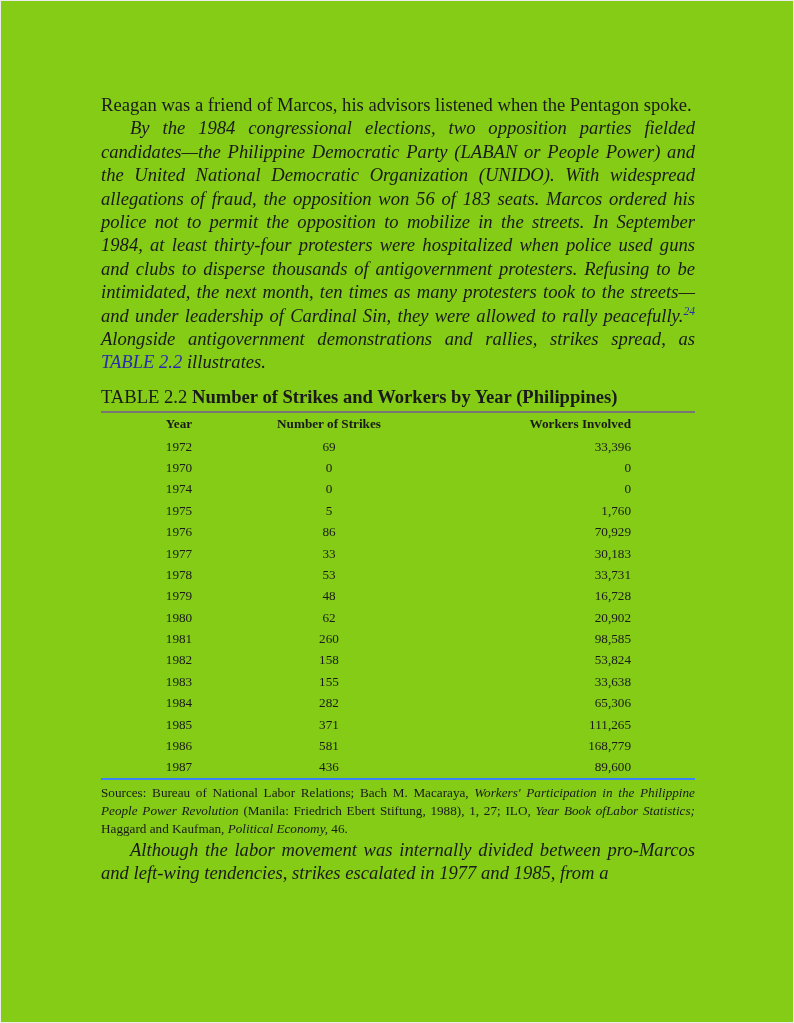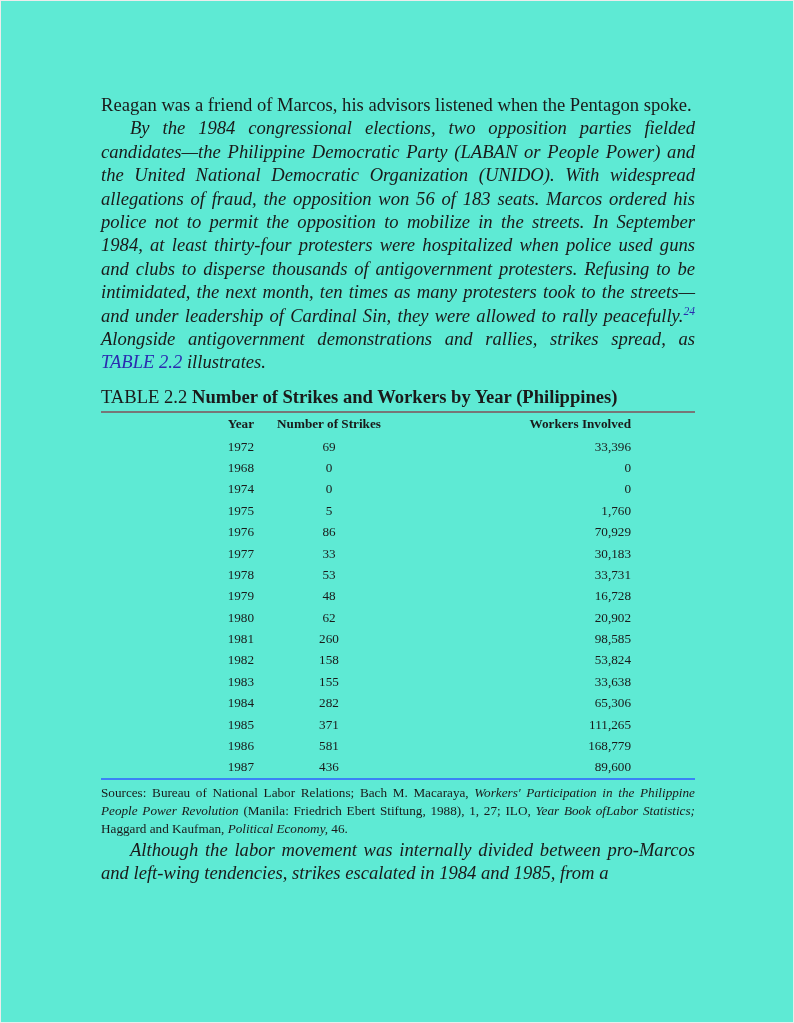--- a/index.html
+++ b/index.html
@@ -3,21 +3,21 @@
   <meta charset="utf-8">
   <style>
     html, body { margin: 0; padding: 0; background: #ffffff; }
     body {
       width: 794px; height: 1023px; position: relative; overflow: hidden;
       font-family: "Liberation Serif", "DejaVu Serif", serif;
       color: #1a1a1a;
     }
     .page {
       position: absolute; left: 0; top: 0; width: 792px; height: 1021px;
-      border: 1px solid #ececec; background: #5eead4;
+      border: 1px solid #ececec; background: #84cc16;
     }
     .content { position: absolute; left: 100px; top: 92px; width: 594px; }
     p.body {
       margin: 0; font-size: 18.6px; line-height: 23.4px;
       text-align: justify; text-align-last: auto;
     }
     p.indent { text-indent: 29px; font-style: italic; }
     .link { color: #2b2bb0; }
     sup.fn { font-size: 11.5px; vertical-align: 7px; line-height: 0; color: #2b2bb0; }
 
@@ -26,21 +26,21 @@
       padding-bottom: 2px; border-bottom: 2px solid #777;
     }
     .table-title b { font-weight: bold; }
     table.data {
       width: 594px; border-collapse: collapse; font-size: 13.2px;
     }
     table.data th {
       font-weight: bold; height: 23px; padding: 0; vertical-align: middle;
     }
     table.data td { height: 21.4px; padding: 0; vertical-align: middle; }
-    .c-year { width: 150px; text-align: right; padding-left: 3px !important; }
+    .c-year { width: 150px; text-align: center; padding-left: 3px !important; }
     .c-strikes { width: 150px; text-align: center; }
     .c-workers { text-align: right; padding-right: 64px !important; }
     th.c-strikes { text-align: center; }
     th.c-workers { text-align: right; padding-right: 64px !important; }
     table.data tbody tr:last-child td { border-bottom: 2px solid #3b82f6; }
     .sources {
       margin-top: 4px; font-size: 13.2px; line-height: 17.8px; text-align: justify;
     }
     .sources i { font-style: italic; }
     .after { margin-top: 12px; }
@@ -68,21 +68,21 @@
           <th class="c-workers">Workers Involved</th>
         </tr>
       </thead>
       <tbody id="table-body">
           <tr>
             <td class="c-year">1972</td>
             <td class="c-strikes">69</td>
             <td class="c-workers">33,396</td>
           </tr>
           <tr>
-            <td class="c-year">1968</td>
+            <td class="c-year">1970</td>
             <td class="c-strikes">0</td>
             <td class="c-workers">0</td>
           </tr>
           <tr>
             <td class="c-year">1974</td>
             <td class="c-strikes">0</td>
             <td class="c-workers">0</td>
           </tr>
           <tr>
             <td class="c-year">1975</td>
@@ -147,16 +147,16 @@
           <tr>
             <td class="c-year">1987</td>
             <td class="c-strikes">436</td>
             <td class="c-workers">89,600</td>
           </tr>
         </tbody>
     </table>
 
     <div class="sources"><span>Sources: Bureau of National Labor Relations; Bach M. Macaraya, </span><i>Workers' Participation in the Philippine People Power Revolution</i><span> (Manila: Friedrich Ebert Stiftung, 1988), 1, 27; ILO, </span><i>Year Book ofLabor Statistics;</i><span> Haggard and Kaufman, </span><i>Political Economy,</i><span> 46.</span></div>
 
-    <p class="body indent after">Although the labor movement was internally divided between pro-Marcos and left-wing tendencies, strikes escalated in 1984 and 1985, from a</p>
+    <p class="body indent after">Although the labor movement was internally divided between pro-Marcos and left-wing tendencies, strikes escalated in 1977 and 1985, from a</p>
 
   </div>
 </div>
 
 </body></html>

